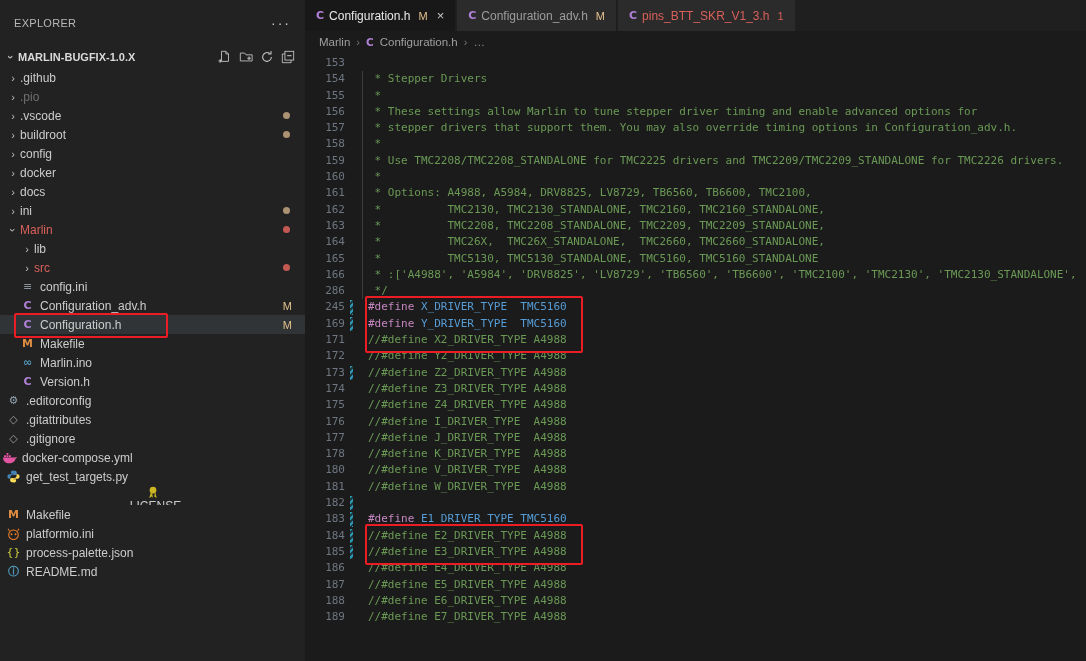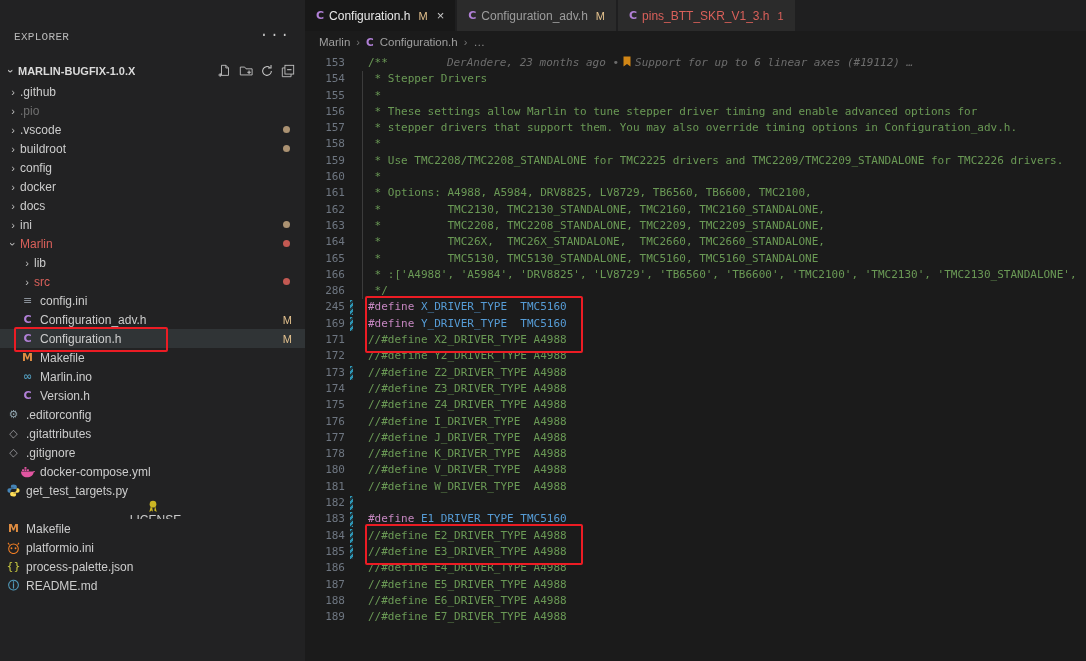--- a/index.html
+++ b/index.html
@@ -1,21 +1,21 @@
 <!DOCTYPE html>
 <html><head>
 <meta charset="utf-8">
 <style>
   html,body{margin:0;padding:0;background:#111;}
   .app{width:1086px;height:661px;display:flex;overflow:hidden;position:relative;
        font-family:"Liberation Sans","DejaVu Sans",sans-serif;background:#1b1b1b;}
 
   
   .sidebar{width:305px;min-width:305px;background:#222223;color:#cccccc;display:flex;flex-direction:column;}
-  .sb-header{height:27px;display:flex;align-items:flex-end;padding:16px 14px;font-size:11px;color:#b8b8b8;letter-spacing:.3px;font-family:Liberation Mono, monospace;}
+  .sb-header{height:27px;display:flex;align-items:center;padding:9px 14px;font-size:11px;color:#b8b8b8;letter-spacing:.3px;}
   .sb-more{margin-left:auto;color:#c8c8c8;font-size:14px;letter-spacing:2px;cursor:pointer;}
   .project-row{height:23px;display:flex;align-items:center;font-weight:bold;font-size:11px;color:#dadada;padding:0 10px 0 4px;}
   .pr-actions{margin-left:auto;display:flex;gap:7px;align-items:center;}
   .pr-actions svg{display:block;}
   .tree{flex:1;position:relative;font-size:12px;}
   .row{height:19px;display:flex;align-items:center;position:relative;white-space:nowrap;}
   .row.sel{background:#303436;}
   .chev{width:14px;min-width:14px;text-align:center;color:#bfbfbf;font-size:11px;display:inline-block;}
   .chev.exp{transform:rotate(90deg);}
   .fi{width:15px;min-width:15px;margin-right:5px;text-align:center;font-size:11px;font-weight:bold;
@@ -177,21 +177,21 @@
           <span class="lbl">.editorconfig</span>
         </div>
         <div class="row" style="padding-left: 6px;">
           <span class="fi" style="color: rgb(157, 157, 161);">◇</span>
           <span class="lbl">.gitattributes</span>
         </div>
         <div class="row" style="padding-left: 6px;">
           <span class="fi" style="color: rgb(157, 157, 161);">◇</span>
           <span class="lbl">.gitignore</span>
         </div>
-        <div class="row" style="padding-left: 20px; text-align: right;">
+        <div class="row" style="padding-left: 2px; text-align: right;">
           <span class="fi">
             <svg width="14" height="12" viewBox="0 0 16 13">
               <g fill="#e255a1">
                 <path d="M0 6h13.3c.9-.6 1.9-.8 2.7-.4-.2.8-.8 1.3-1.6 1.5C14 10.6 11 12.6 7 12.6 3 12.6 0 10.4 0 6z"></path>
                 <rect x="1.2" y="3.4" width="2.2" height="2.1"></rect>
                 <rect x="4" y="3.4" width="2.2" height="2.1"></rect>
                 <rect x="6.8" y="3.4" width="2.2" height="2.1"></rect>
                 <rect x="4" y=".8" width="2.2" height="2.1"></rect>
               </g>
             </svg>
@@ -268,23 +268,21 @@
       </div>
     <div class="breadcrumb">
       <span>Marlin</span>
       <span class="bc-sep">›</span>
       <span class="bc-ci">C</span>
       <span>Configuration.h</span>
       <span class="bc-sep">›</span>
       <span class="bc-more">…</span>
     </div>
     <div class="code" id="code">
-        <div class="cl"><span class="ln">153</span><span class="gut"></span><span><span class="tok c">/**</span><span class="blame">DerAndere, 23 months ago •<span><svg width="8" height="11" viewBox="0 0 8 11">
-                  <path fill="#d18616" d="M.5.5h7v10L4 8 .5 10.5z"></path>
-                </svg></span>Support for up to 6 linear axes (#19112) …</span></span></div>
+        <div class="cl"><span class="ln">153</span><span class="gut"></span></div>
         <div class="cl"><span class="ln">154</span><span class="gut"></span><span><span class="tok c"> * Stepper Drivers</span></span></div>
         <div class="cl"><span class="ln">155</span><span class="gut"></span><span><span class="tok c"> *</span></span></div>
         <div class="cl"><span class="ln">156</span><span class="gut"></span><span><span class="tok c"> * These settings allow Marlin to tune stepper driver timing and enable advanced options for</span></span></div>
         <div class="cl"><span class="ln">157</span><span class="gut"></span><span><span class="tok c"> * stepper drivers that support them. You may also override timing options in Configuration_adv.h.</span></span></div>
         <div class="cl"><span class="ln">158</span><span class="gut"></span><span><span class="tok c"> *</span></span></div>
         <div class="cl"><span class="ln">159</span><span class="gut"></span><span><span class="tok c"> * Use TMC2208/TMC2208_STANDALONE for TMC2225 drivers and TMC2209/TMC2209_STANDALONE for TMC2226 drivers.</span></span></div>
         <div class="cl"><span class="ln">160</span><span class="gut"></span><span><span class="tok c"> *</span></span></div>
         <div class="cl"><span class="ln">161</span><span class="gut"></span><span><span class="tok c"> * Options: A4988, A5984, DRV8825, LV8729, TB6560, TB6600, TMC2100,</span></span></div>
         <div class="cl"><span class="ln">162</span><span class="gut"></span><span><span class="tok c"> *          TMC2130, TMC2130_STANDALONE, TMC2160, TMC2160_STANDALONE,</span></span></div>
         <div class="cl"><span class="ln">163</span><span class="gut"></span><span><span class="tok c"> *          TMC2208, TMC2208_STANDALONE, TMC2209, TMC2209_STANDALONE,</span></span></div>

